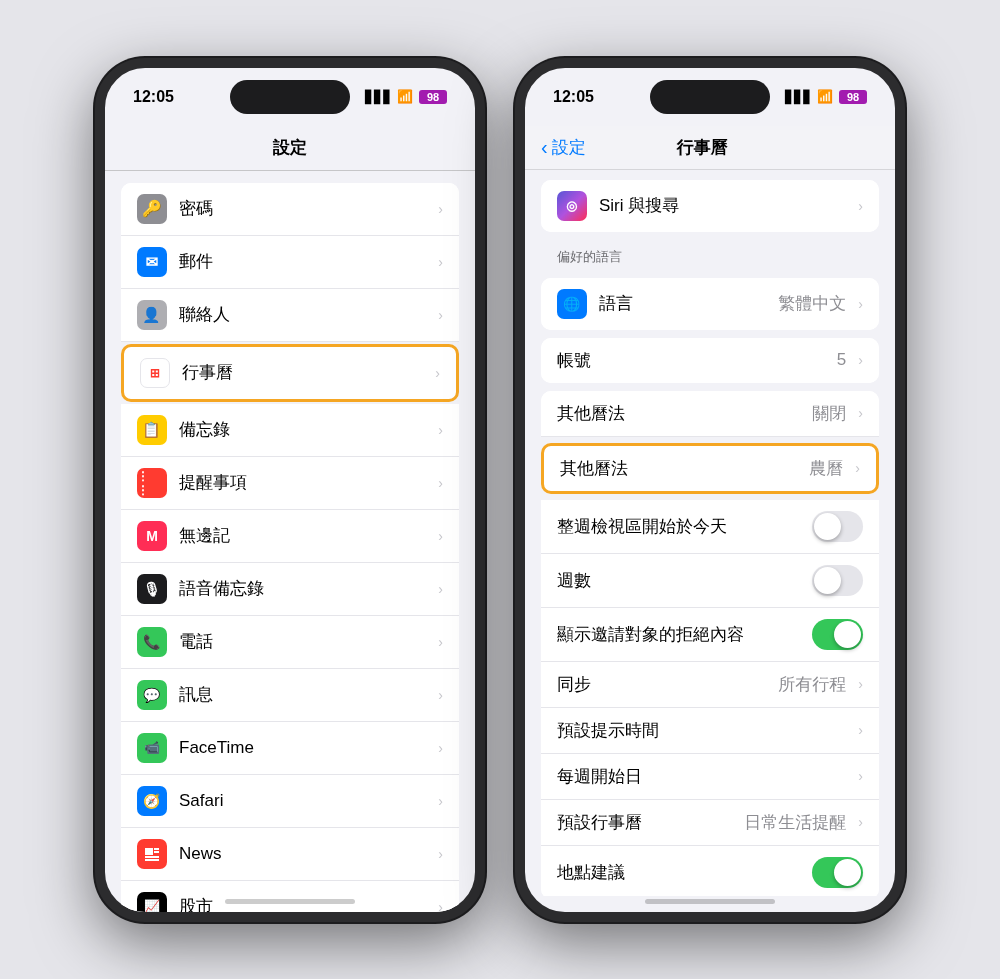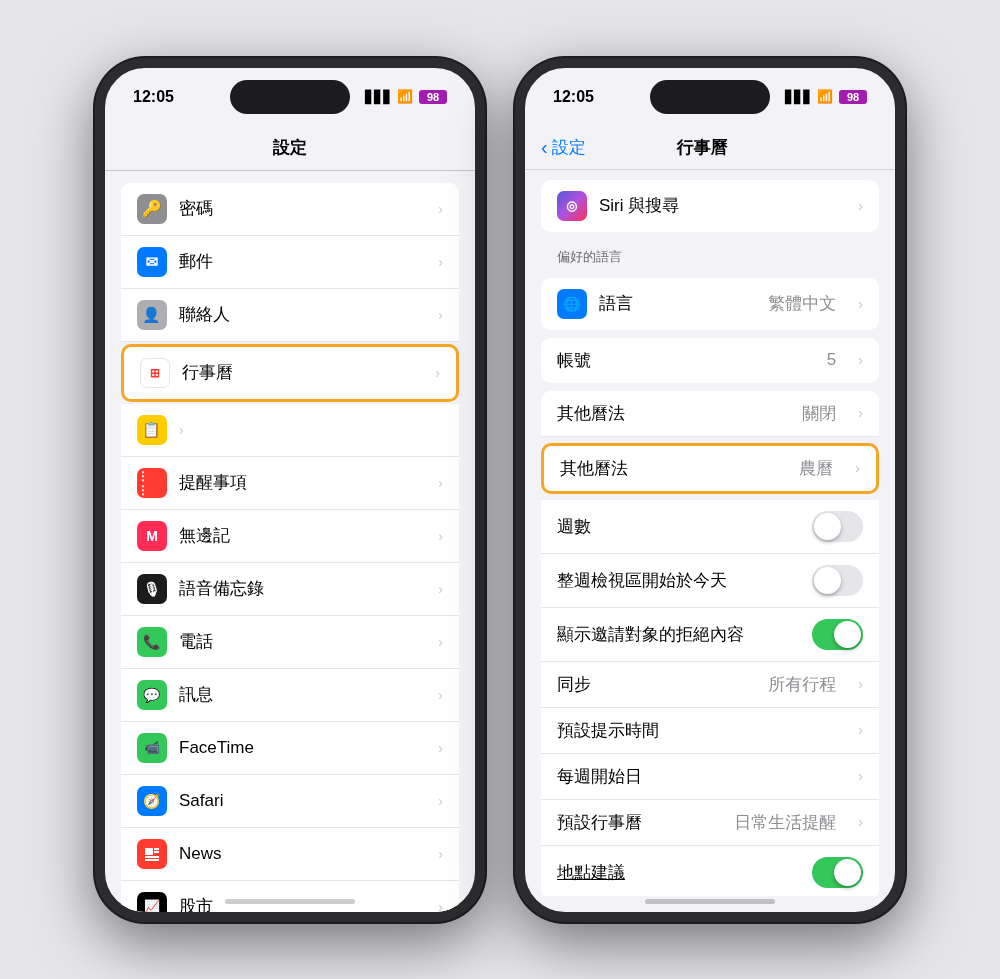--- a/index.html
+++ b/index.html
@@ -154,21 +154,21 @@
 
     .list-item-label {
       flex: 1;
       font-size: 17px;
       color: #000;
     }
 
     .list-item-value {
       font-size: 17px;
       color: #8e8e93;
-      margin-right: 22px;
+      margin-right: 12px;
     }
 
     .chevron {
       color: #c7c7cc;
       font-size: 14px;
     }
 
     
     .toggle {
       width: 51px;
@@ -286,20 +286,21 @@
         <div style="padding: 2px 0; background: #f2f2f7;">
           <div class="list-item" style="border: 3px solid #f5a623; border-radius: 10px; margin: 0;">
             <div class="list-item-icon" style="background:#fff; border:1px solid #e5e5ea; color:#ff3b30; font-size:12px; font-weight:700;">⊞</div>
             <span class="list-item-label">行事曆</span>
             <span class="chevron">›</span>
           </div>
         </div>
 
         <div class="list-item">
           <div class="list-item-icon" style="background:#ffcc00; font-size:15px;">📋</div>
+          <span class="list-item-label">備忘錄</span>
           <span class="chevron">›</span>
         </div>
 
         <div class="list-item">
           <div class="list-item-icon icon-red" style="font-size:12px; letter-spacing:1px;">⋮ ⋮</div>
           <span class="list-item-label">提醒事項</span>
           <span class="chevron">›</span>
         </div>
 
         <div class="list-item">
@@ -426,34 +427,34 @@
 
         <div style="padding: 6px 0; background: #f2f2f7;">
           <div class="list-item" style="border: 3px solid #f5a623; border-radius:10px; margin:0;">
             <span class="list-item-label">其他曆法</span>
             <span class="list-item-value">農曆</span>
             <span class="chevron">›</span>
           </div>
         </div>
 
         <div class="list-item">
+          <span class="list-item-label">整週檢視區開始於今天</span>
+          <div class="toggle off">
+            <div class="toggle-thumb"></div>
+          </div>
+        </div>
+
+        <div class="list-item">
           <span class="list-item-label">週數</span>
           <div class="toggle off">
             <div class="toggle-thumb"></div>
           </div>
         </div>
 
         <div class="list-item">
-          <span class="list-item-label">整週檢視區開始於今天</span>
-          <div class="toggle off">
-            <div class="toggle-thumb"></div>
-          </div>
-        </div>
-
-        <div class="list-item">
           <span class="list-item-label">顯示邀請對象的拒絕內容</span>
           <div class="toggle on">
             <div class="toggle-thumb"></div>
           </div>
         </div>
 
         <div class="list-item">
           <span class="list-item-label">同步</span>
           <span class="list-item-value">所有行程</span>
           <span class="chevron">›</span>
@@ -468,21 +469,21 @@
           <span class="list-item-label">每週開始日</span>
           <span class="chevron">›</span>
         </div>
 
         <div class="list-item">
           <span class="list-item-label">預設行事曆</span>
           <span class="list-item-value">日常生活提醒</span>
           <span class="chevron">›</span>
         </div>
 
-        <div class="list-item" style="border-bottom:none;text-decoration:underline;">
+        <div class="list-item" style="border-bottom:none;">
           <span class="list-item-label">地點建議</span>
           <div class="toggle on">
             <div class="toggle-thumb"></div>
           </div>
         </div>
 
       </div>
 
     </div>
 

